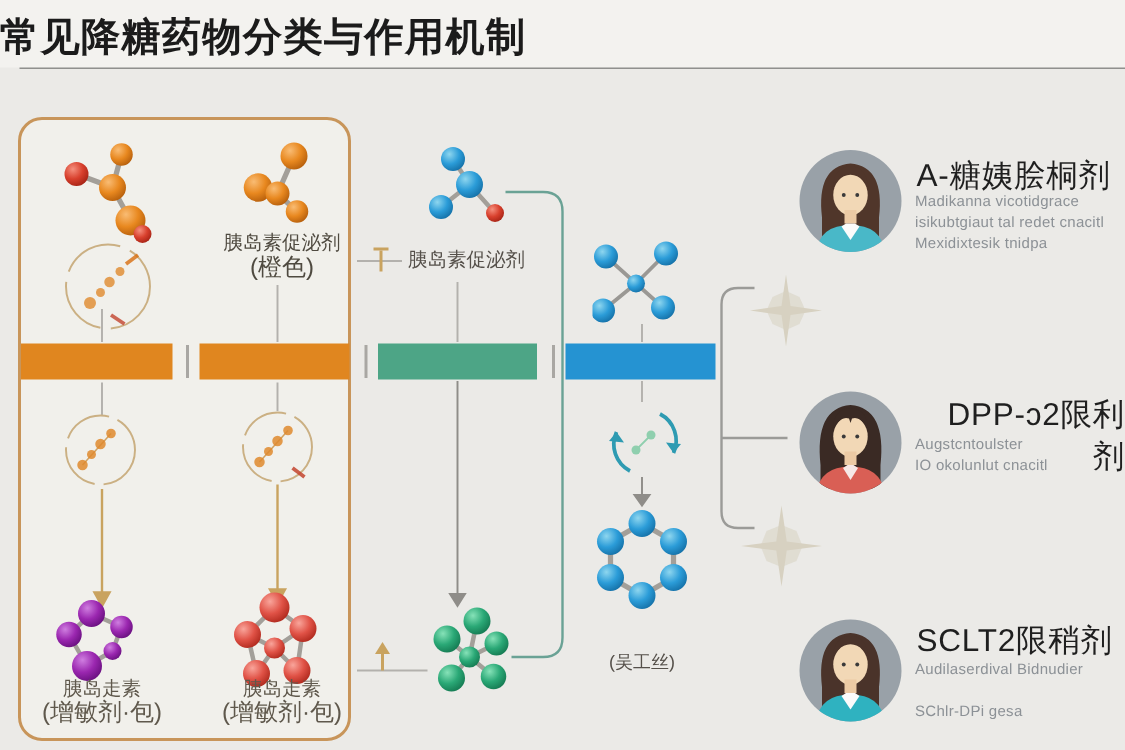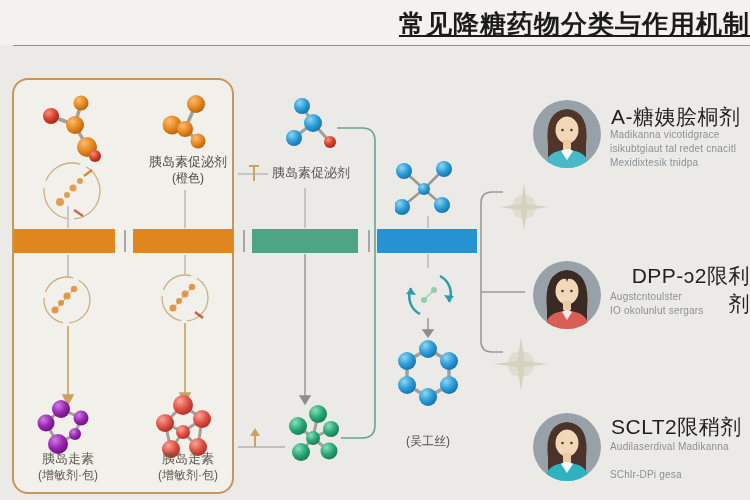--- a/index.html
+++ b/index.html
@@ -1,28 +1,28 @@
 <!DOCTYPE html>
 <html><head>
 <meta charset="utf-8">
 <style>
   html,body{margin:0;padding:0;}
   body{width:750px;height:500px;background:#ebeae7;font-family:"Liberation Sans","DejaVu Sans",sans-serif;}
   .stage{position:relative;width:750px;height:500px;overflow:hidden;background:#ebeae7;}
   .abs{position:absolute;}
   .header{position:absolute;top:0;left:0;right:0;height:45px;background:#f3f2ef;}
-  .page-title{position:absolute;top:7px;left:0;width:750px;text-align:right;
-    font-size:26px;font-weight:bold;color:#1b1b1b;letter-spacing:1px;text-decoration:underline;}
+  .page-title{position:absolute;top:7px;left:0;width:750px;text-align:left;
+    font-size:26px;font-weight:bold;color:#1b1b1b;letter-spacing:1px;}
   .hdr-line{position:absolute;top:45px;left:13px;right:0;height:1px;background:#90908e;}
   .left-box{position:absolute;left:12px;top:78px;width:218px;height:412px;
     border:2px solid #c8955a;border-radius:16px;background:#f1f0eb;}
   .bar{position:absolute;top:229px;height:24px;}
   .bar-divider{position:absolute;top:230px;height:22px;width:2px;background:#a9a7a3;}
   .lbl{position:absolute;text-align:center;color:#5f584c;}
-  .lbl .l2{font-size:12px;}
+  .lbl .l2{font-size:16px;}
   .box-label{left:140px;top:153px;width:96px;font-size:13px;line-height:17px;color:#4f4a40;}
   .mid-label{left:272px;top:164px;width:90px;font-size:13px;text-align:left;color:#55504a;}
   .prod-label{font-size:13px;line-height:17px;}
   .hex-label{left:394px;top:401px;width:68px;font-size:12px;color:#55504a;margin-top:32px;}
   .r-title{position:absolute;left:611px;font-size:21px;font-weight:normal;color:#1f1f1f;letter-spacing:0.5px;text-align:right;}
   .r-sub{position:absolute;left:610px;font-size:10px;color:#8c9196;letter-spacing:0.2px;}
   svg{display:block;}
 </style>
 </head>
 <body>
@@ -339,35 +339,35 @@
       <path d="M23,27 Q24,12 35,12 Q46,12 47,27 Q42,17 36,19 L35,22 L34,19 Q28,17 23,27 Z" fill="#3a2a24"></path>
       <circle cx="30.5" cy="31" r="1.3" fill="#3a3a3a"></circle>
         <circle cx="39.5" cy="31" r="1.3" fill="#3a3a3a"></circle>
       <rect x="31" y="41" width="8" height="9" fill="#eccaa4"></rect>
       <path d="M12,70 Q14,51 35,51 Q56,51 58,70 Z" fill="#d95f55"></path>
       <path d="M30,52 L35,60 L40,52 L37,50 L33,50 Z" fill="#f6e8e6"></path>
     </g>
   </svg>
   <div class="r-title" style="top:262px">DPP-ɔ2限利剂</div>
   <div class="r-sub" style="top:291px">Augstcntoulster</div>
-  <div class="r-sub" style="top:305px">IO okolunlut sergars</div>
+  <div class="r-sub" style="top:305px">IO okolunlut cnacitl</div>
 
   <svg class="abs" style="left:532px;top:412px" width="70" height="70">
     <clipPath id="avc3">
         <circle cx="35" cy="35" r="34"></circle>
       </clipPath>
     <circle cx="35" cy="35" r="34" fill="#99a1a8"></circle>
     <g clip-path="url(#avc3)">
       <path d="M16,46 Q12,12 35,10 Q58,12 54,46 L54,62 L16,62 Z" fill="#4a332a"></path>
       <ellipse cx="35" cy="31" rx="11.5" ry="13.5" fill="#f2d8b6"></ellipse>
       <path d="M23,27 Q24,12 35,12 Q46,12 47,27 Q42,17 35,17 Q28,17 23,27 Z" fill="#4a332a"></path>
       <circle cx="30.5" cy="31" r="1.3" fill="#3a3a3a"></circle>
         <circle cx="39.5" cy="31" r="1.3" fill="#3a3a3a"></circle>
       <rect x="31" y="41" width="8" height="9" fill="#eccaa4"></rect>
       <path d="M12,70 Q14,51 35,51 Q56,51 58,70 Z" fill="#2fb2c0"></path>
       <path d="M29,52 L35,61 L41,52 L38,50 L32,50 Z" fill="#fbfbfb"></path>
     </g>
   </svg>
   <div class="r-title" style="top:413px">SCLT2限稍剂</div>
-  <div class="r-sub" style="top:441px">Audilaserdival Madikanna</div>
+  <div class="r-sub" style="top:441px">Audilaserdival Bidnudier</div>
   <div class="r-sub" style="top:469px">SChlr-DPi gesa</div>
 
 </div>
 
 </body></html>

